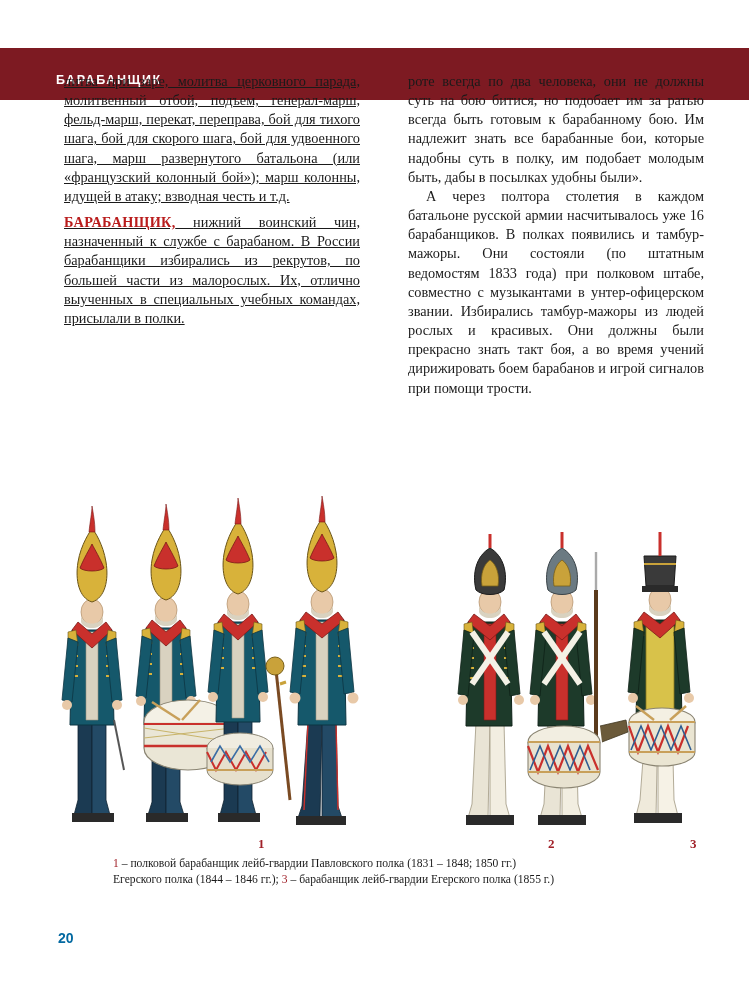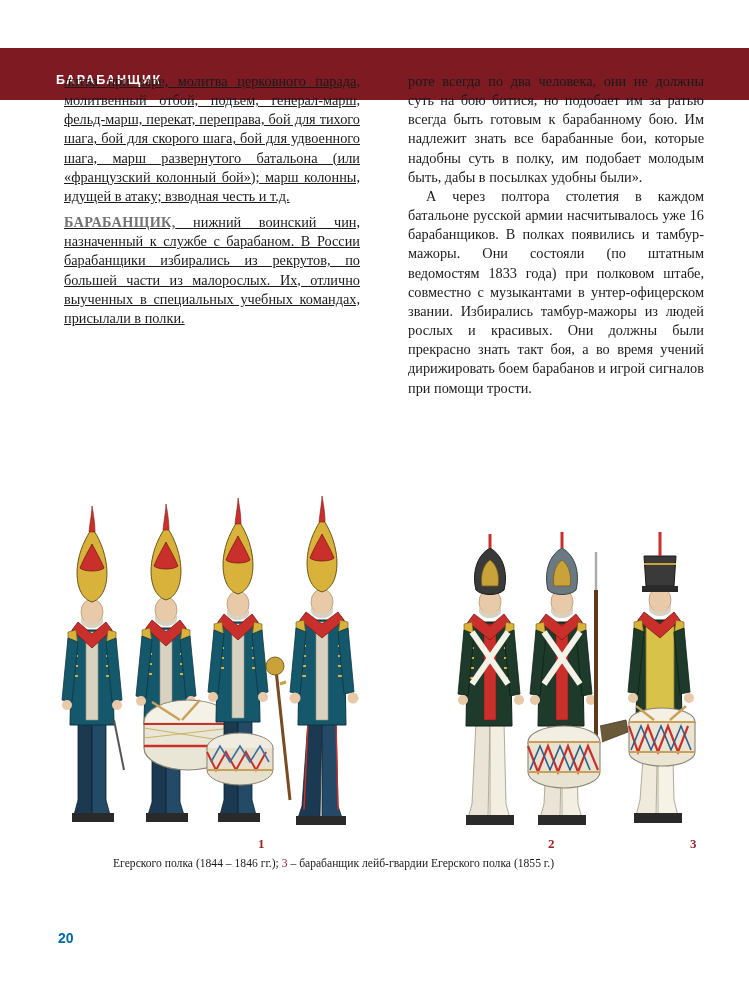--- a/index.html
+++ b/index.html
@@ -54,21 +54,21 @@
   }
   .col-left { left: 64px; text-decoration: underline; }
   .col-right { left: 408px; }
   .col p {
     margin: 0;
     text-indent: 1.25em;
   }
   .col p.noindent { text-indent: 0; }
   .col p + p { margin-top: 0px; }
   .term {
-    color: #737373;
+    color: #b91c1c;
     font-weight: bold;
     letter-spacing: 0.3px;
   }
   .gap-before { margin-top: 7px !important; }
 
   
   .plate {
     position: absolute;
     left: 40px;
     top: 470px;
@@ -373,18 +373,19 @@
         </g>
       </g>
     </svg>
   </div>
 
   <div class="fig-num" id="fig-num-1">1</div>
   <div class="fig-num" id="fig-num-2">2</div>
   <div class="fig-num" id="fig-num-3">3</div>
 
   <div class="caption">
+    <div><span class="red">1</span><span> – полковой барабанщик лейб-гвардии Павловского полка (1831 – 1848; 1850 гг.)</span></div>
     <div><span>Егерского полка (1844 – 1846 гг.); </span><span class="red">3</span><span> – барабанщик лейб-гвардии Егерского полка (1855 г.)</span></div>
   </div>
 
   <div class="page-number">20</div>
 
 </div>
 
 </body></html>

